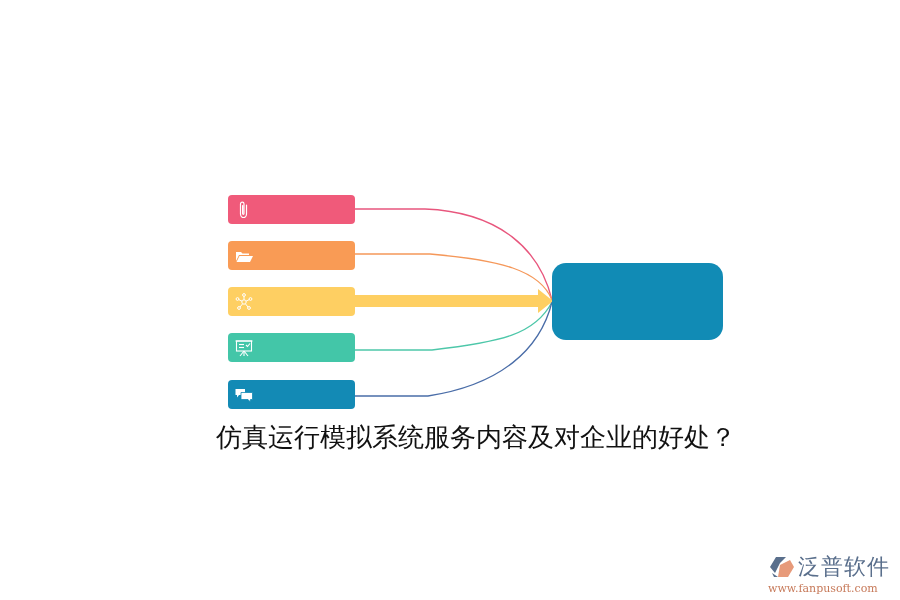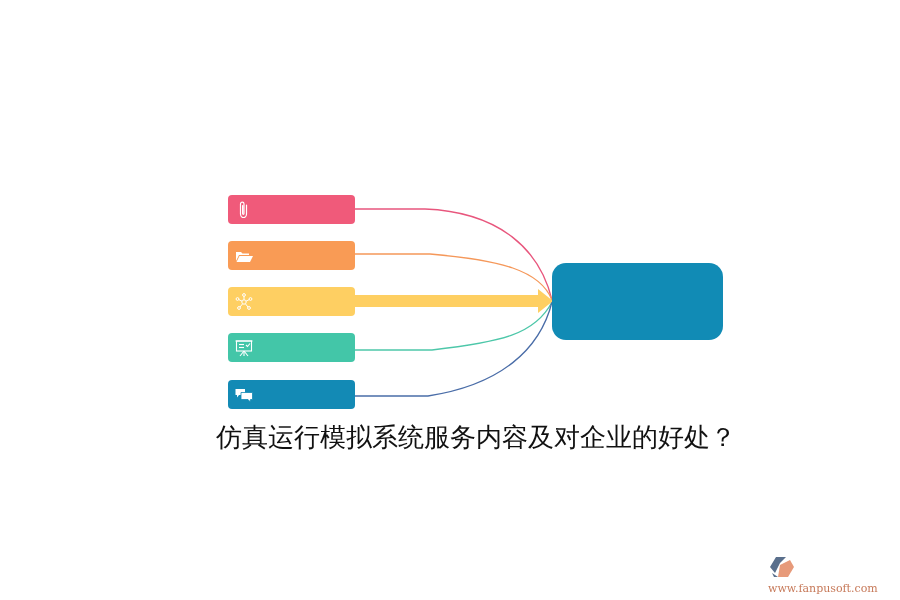--- a/index.html
+++ b/index.html
@@ -159,14 +159,15 @@
 <div class="hub" style="background:#118bb5;"></div>
 
 <div class="title">仿真运行模拟系统服务内容及对企业的好处？</div>
 
 <div class="logo">
   <svg class="mark" viewBox="0 0 28 26">
     <path d="M2,13 L8,3 L18,3 L12,9 L7,19 Z" fill="#5a6f8c"></path>
     <path d="M12,11 L22,6 L26,13 L20,23 L10,23 Z" fill="#e79a7a"></path>
     <path d="M4,19 L10,23 L6,23 Z" fill="#5a6f8c"></path>
   </svg>
+  <span class="brand">泛普软件</span>
   <span class="url">www.fanpusoft.com</span>
 </div>
 
 </body></html>

